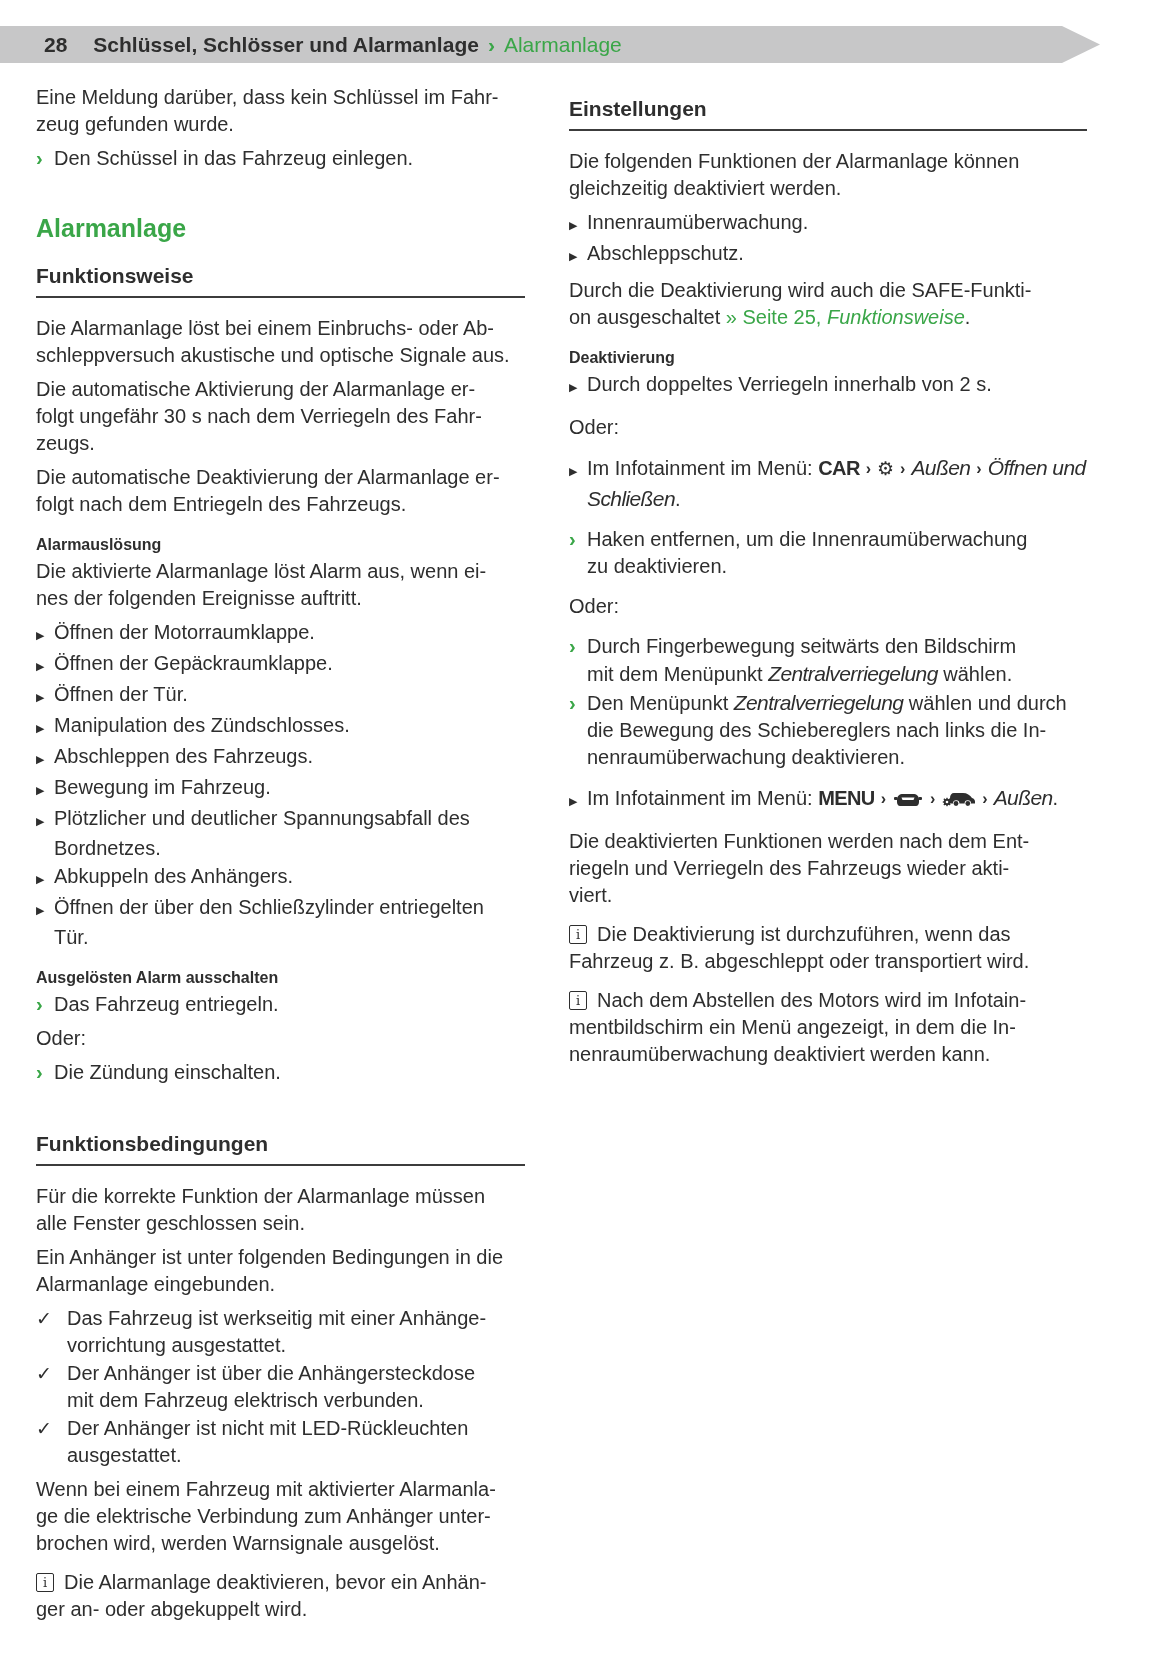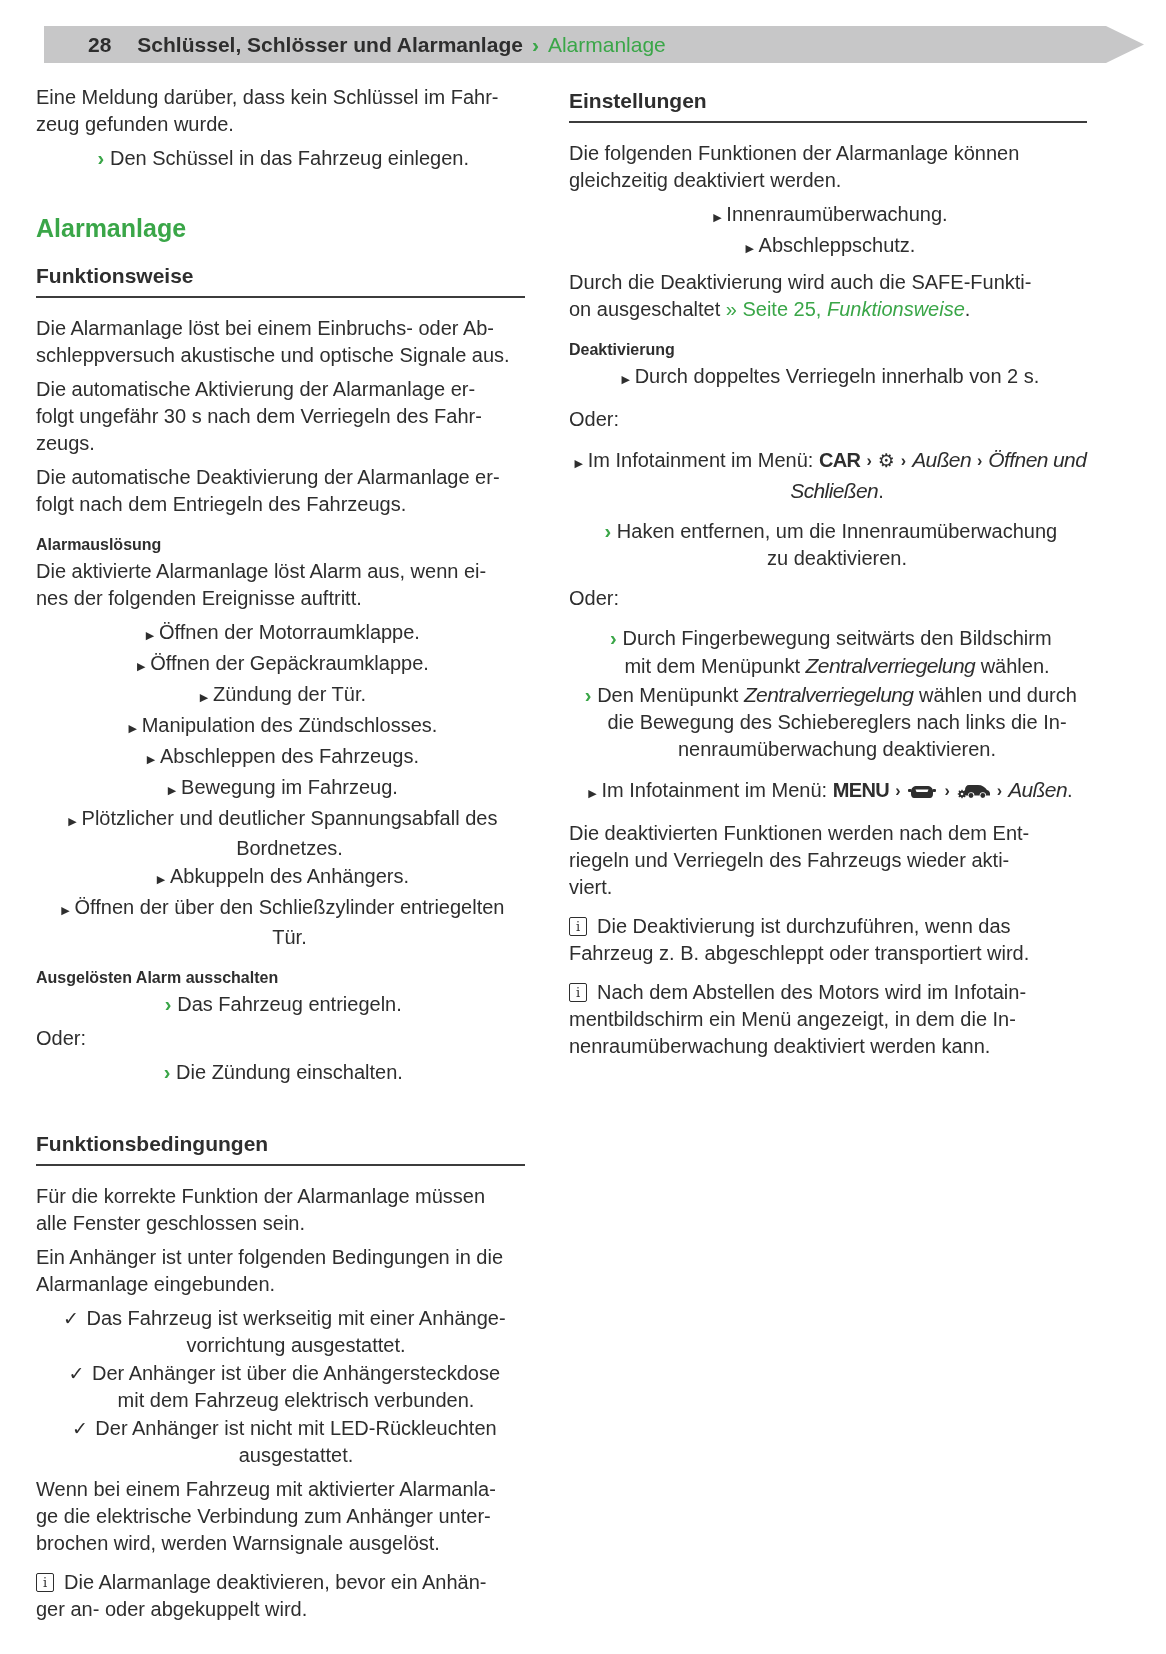--- a/index.html
+++ b/index.html
@@ -4,38 +4,38 @@
 <style>
   html,body{margin:0;padding:0;background:#fff;}
   .page-root{
     position:relative;width:1166px;height:1654px;background:#ffffff;overflow:hidden;
     font-family:"Liberation Sans",sans-serif;color:#2e2e2e;
   }
   
   .header-bar{
     position:absolute;left:0;top:26px;width:1100px;height:37px;background:#c7c7c8;
     clip-path:polygon(0 0, calc(100% - 38px) 0, 100% 50%, calc(100% - 38px) 100%, 0 100%);
-    display:flex;align-items:center;font-size:21px;margin-left:44px;
+    display:flex;align-items:center;font-size:21px;
   }
   .header-num{font-weight:700;margin-left:44px;}
   .header-chapter{font-weight:700;margin-left:26px;}
   .header-sep{color:#3aa648;margin:0 9px;font-weight:700;}
   .header-section{color:#3aa648;}
   
   .page-body{position:absolute;left:36px;top:84px;display:flex;}
   .col{font-size:20px;line-height:27px;}
   .col-left{width:489px;margin-right:44px;}
   .col-right{width:518px;}
   p{margin:0 0 7px;white-space:pre-line;}
   h1.chapter{color:#3aa648;font-size:25px;line-height:30px;margin:41px 0 20px;font-weight:700;}
-  h2.section{font-size:21px;line-height:26px;font-weight:700;margin:4px 0 17px;
+  h2.section{font-size:21px;line-height:26px;font-weight:700;margin:12px 0 17px;
     padding-bottom:7px;border-bottom:2px solid #3c3c3c;}
   h2.section.mt{margin-top:45px;}
   h3.sub{font-size:16px;line-height:27px;font-weight:700;margin:13px 0 0;}
-  ul{list-style:none;margin:0 0 7px;padding:0;text-align:center;}
+  ul{list-style:none;margin:0 0 7px;padding:0;}
   li{margin:0 0 1px;white-space:pre-line;padding-left:18px;text-indent:-18px;}
   li .mk{display:inline-block;width:18px;text-indent:0;}
   .tri{font-size:11px;}
   .chev{color:#3aa648;font-weight:700;}
   ul.checks li{padding-left:31px;text-indent:-31px;}
   ul.checks li .mk{width:31px;font-size:19px;}
   .note{white-space:pre-line;margin-top:12px;}
   .info-icon{
     display:inline-flex;align-items:center;justify-content:center;
     width:16px;height:17px;border:1px solid #2e2e2e;border-radius:2px;
@@ -83,21 +83,21 @@
 folgt ungefähr 30 s nach dem Verriegeln des Fahr-
 zeugs.</p>
       <p>Die automatische Deaktivierung der Alarmanlage er-
 folgt nach dem Entriegeln des Fahrzeugs.</p>
       <h3 class="sub">Alarmauslösung</h3>
       <p>Die aktivierte Alarmanlage löst Alarm aus, wenn ei-
 nes der folgenden Ereignisse auftritt.</p>
       <ul>
         <li class="li"><span class="mk tri">▶</span><span>Öffnen der Motorraumklappe.</span></li>
         <li class="li"><span class="mk tri">▶</span><span>Öffnen der Gepäckraumklappe.</span></li>
-        <li class="li"><span class="mk tri">▶</span><span>Zündung der Tür.</span></li>
+        <li class="li"><span class="mk tri">▶</span><span>Öffnen der Tür.</span></li>
         <li class="li"><span class="mk tri">▶</span><span>Manipulation des Zündschlosses.</span></li>
         <li class="li"><span class="mk tri">▶</span><span>Abschleppen des Fahrzeugs.</span></li>
         <li class="li"><span class="mk tri">▶</span><span>Bewegung im Fahrzeug.</span></li>
         <li class="li"><span class="mk tri">▶</span><span>Plötzlicher und deutlicher Spannungsabfall des
 Bordnetzes.</span></li>
         <li class="li"><span class="mk tri">▶</span><span>Abkuppeln des Anhängers.</span></li>
         <li class="li"><span class="mk tri">▶</span><span>Öffnen der über den Schließzylinder entriegelten
 Tür.</span></li>
       </ul>
       <h3 class="sub">Ausgelösten Alarm ausschalten</h3>

